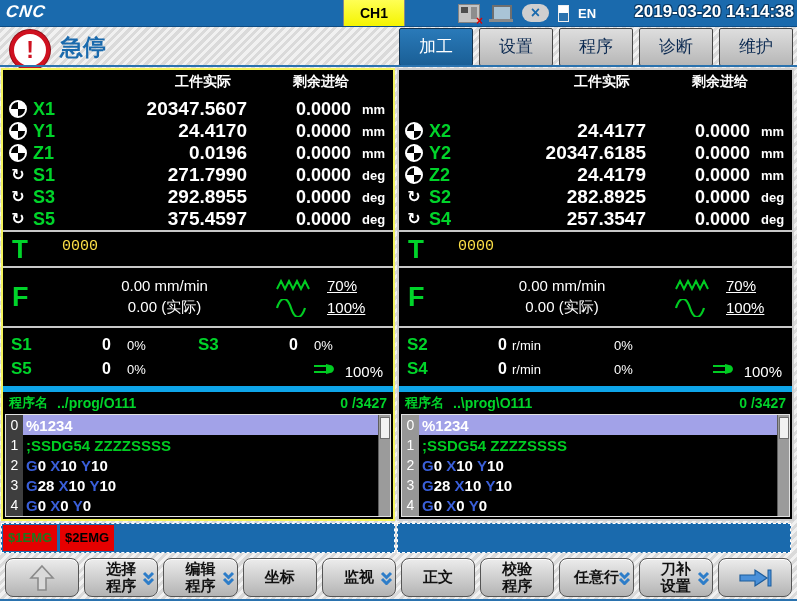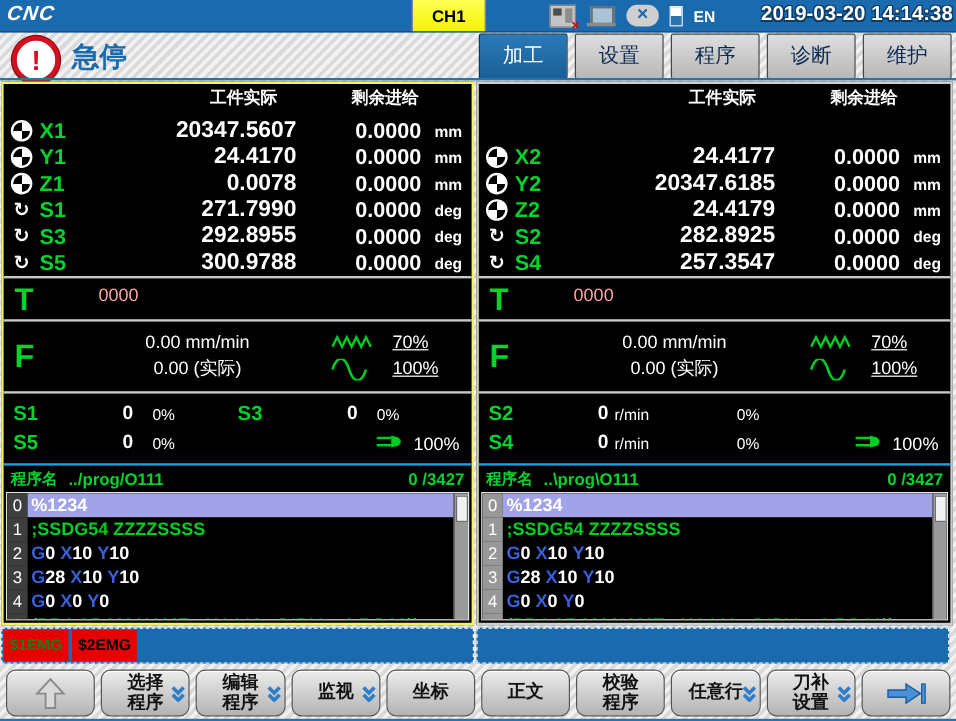--- a/index.html
+++ b/index.html
@@ -49,39 +49,39 @@
   .aicon{justify-self:center;}
   .qcircle{width:14px;height:14px;border-radius:50%;border:2px solid #fff;
     background:conic-gradient(#fff 0 90deg,#000 90deg 180deg,#fff 180deg 270deg,#000 270deg 360deg);}
   .rot{color:#fff;font-size:16px;font-weight:bold;font-family:"DejaVu Sans",sans-serif;line-height:1;}
   .aname{color:#00d42a;font-weight:bold;font-size:18px;}
   .aval{color:#fff;font-weight:bold;font-size:19px;text-align:right;}
   .arem{color:#fff;font-weight:bold;font-size:18px;text-align:right;}
   .aunit{color:#fff;font-weight:bold;font-size:13px;padding-left:11px;}
   .t-sec{height:34px;border-top:2px solid #c8c8c8;display:flex;align-items:center;}
   .tlab{width:42px;padding-left:9px;color:#00d42a;font-weight:bold;font-size:26px;line-height:1;}
-  .tval{color:#fca5a5;font-size:15px;margin-left:28px;margin-top:-6px;}
+  .tval{color:#fde047;font-size:15px;margin-left:8px;margin-top:-6px;font-family:Liberation Mono, monospace;}
   .f-sec{height:58px;border-top:2px solid #c8c8c8;display:flex;}
   .flab{width:42px;padding-left:9px;color:#00d42a;font-weight:bold;font-size:27px;align-self:center;line-height:1;}
   .fbody{flex:1;display:flex;flex-direction:column;justify-content:space-evenly;padding:4px 0;}
   .fline{display:grid;grid-template-columns:1fr 52px 66px;align-items:center;}
   .ftxt{color:#fff;font-size:15px;text-align:center;}
   .fico{line-height:0;}
   .fpct{color:#fff;font-size:15px;text-decoration:underline;}
   .s-sec{height:52px;border-top:2px solid #c8c8c8;position:relative;display:flex;flex-direction:column;justify-content:space-evenly;padding:3px 8px;}
   .srow{display:flex;}
   .scell{flex:1;display:flex;align-items:center;}
   .sname{width:34px;color:#00d42a;font-weight:bold;font-size:17px;}
   .sval{width:66px;text-align:right;color:#fff;font-weight:bold;font-size:16px;}
   .sunit{width:46px;padding-left:5px;color:#fff;font-size:13px;}
   .spct{color:#fff;font-size:13px;margin-left:16px;}
   .spct.far{margin-left:56px;}
   .sov{position:absolute;right:10px;bottom:6px;display:flex;align-items:center;gap:7px;}
   .sovpct{color:#fff;font-size:15px;}
-  .prog-head{height:22px;border-top:2px solid #0ea5e9;display:flex;align-items:center;padding:0 6px;justify-content:space-between;}
+  .prog-head{height:22px;border-top:6px solid #0ea5e9;display:flex;align-items:center;padding:0 6px;justify-content:space-between;}
   .plab{color:#00d42a;font-weight:bold;font-size:13px;}
   .ppath{color:#00d42a;font-weight:bold;font-size:14px;margin-left:9px;}
   .pcount{margin-left:auto;color:#00d42a;font-weight:bold;font-size:14px;}
   .prog-list{flex:1;margin:0 2px 2px 2px;border:1px solid #e2e2e2;position:relative;background:#000;padding-right:12px;overflow:hidden;}
   .pline{display:flex;height:20px;align-items:center;font-weight:bold;font-size:15px;}
   .lno{flex:0 0 17px;height:100%;display:flex;align-items:center;justify-content:center;color:#fff;font-size:14px;font-weight:normal;}
   #panel0 .lno{background:#3e3e3e;}
   #panel1 .lno{background:#979797;}
   .ltxt{flex:1;height:100%;display:flex;align-items:center;padding-left:3px;white-space:pre;}
   .pline.sel .ltxt{background:#a2a2e8;}
@@ -154,42 +154,42 @@
           <div class="axis-row">
             <span class="aicon qcircle"></span>
             <span class="aname">Y1</span>
             <span class="aval">24.4170</span>
             <span class="arem">0.0000</span>
             <span class="aunit">mm</span>
           </div>
           <div class="axis-row">
             <span class="aicon qcircle"></span>
             <span class="aname">Z1</span>
-            <span class="aval">0.0078</span>
+            <span class="aval">0.0196</span>
             <span class="arem">0.0000</span>
             <span class="aunit">mm</span>
           </div>
           <div class="axis-row">
             <span class="aicon rot">↻</span>
             <span class="aname">S1</span>
             <span class="aval">271.7990</span>
             <span class="arem">0.0000</span>
             <span class="aunit">deg</span>
           </div>
           <div class="axis-row">
             <span class="aicon rot">↻</span>
             <span class="aname">S3</span>
             <span class="aval">292.8955</span>
             <span class="arem">0.0000</span>
             <span class="aunit">deg</span>
           </div>
           <div class="axis-row">
             <span class="aicon rot">↻</span>
             <span class="aname">S5</span>
-            <span class="aval">300.9788</span>
+            <span class="aval">375.4597</span>
             <span class="arem">0.0000</span>
             <span class="aunit">deg</span>
           </div>
         </div>
       </div>
       <div class="t-sec">
         <span class="tlab">T</span>
         <span class="tval">0000</span>
       </div>
       <div class="f-sec">
@@ -424,28 +424,28 @@
       </div>
       <div class="tbtn">
         <span class="tlabel">编辑
 程序</span>
         <span class="chev"><svg width="13" height="14" viewBox="0 0 13 14">
             <path d="M2 2 L6.5 6.5 L11 2" fill="none" stroke="#2d7dc9" stroke-width="3"></path>
             <path d="M2 8 L6.5 12.5 L11 8" fill="none" stroke="#2d7dc9" stroke-width="3"></path>
           </svg></span>
       </div>
       <div class="tbtn">
+        <span class="tlabel">坐标</span>
+      </div>
+      <div class="tbtn">
         <span class="tlabel">监视</span>
         <span class="chev"><svg width="13" height="14" viewBox="0 0 13 14">
             <path d="M2 2 L6.5 6.5 L11 2" fill="none" stroke="#2d7dc9" stroke-width="3"></path>
             <path d="M2 8 L6.5 12.5 L11 8" fill="none" stroke="#2d7dc9" stroke-width="3"></path>
           </svg></span>
-      </div>
-      <div class="tbtn">
-        <span class="tlabel">坐标</span>
       </div>
       <div class="tbtn">
         <span class="tlabel">正文</span>
       </div>
       <div class="tbtn">
         <span class="tlabel">校验
 程序</span>
       </div>
       <div class="tbtn">
         <span class="tlabel">任意行</span>

